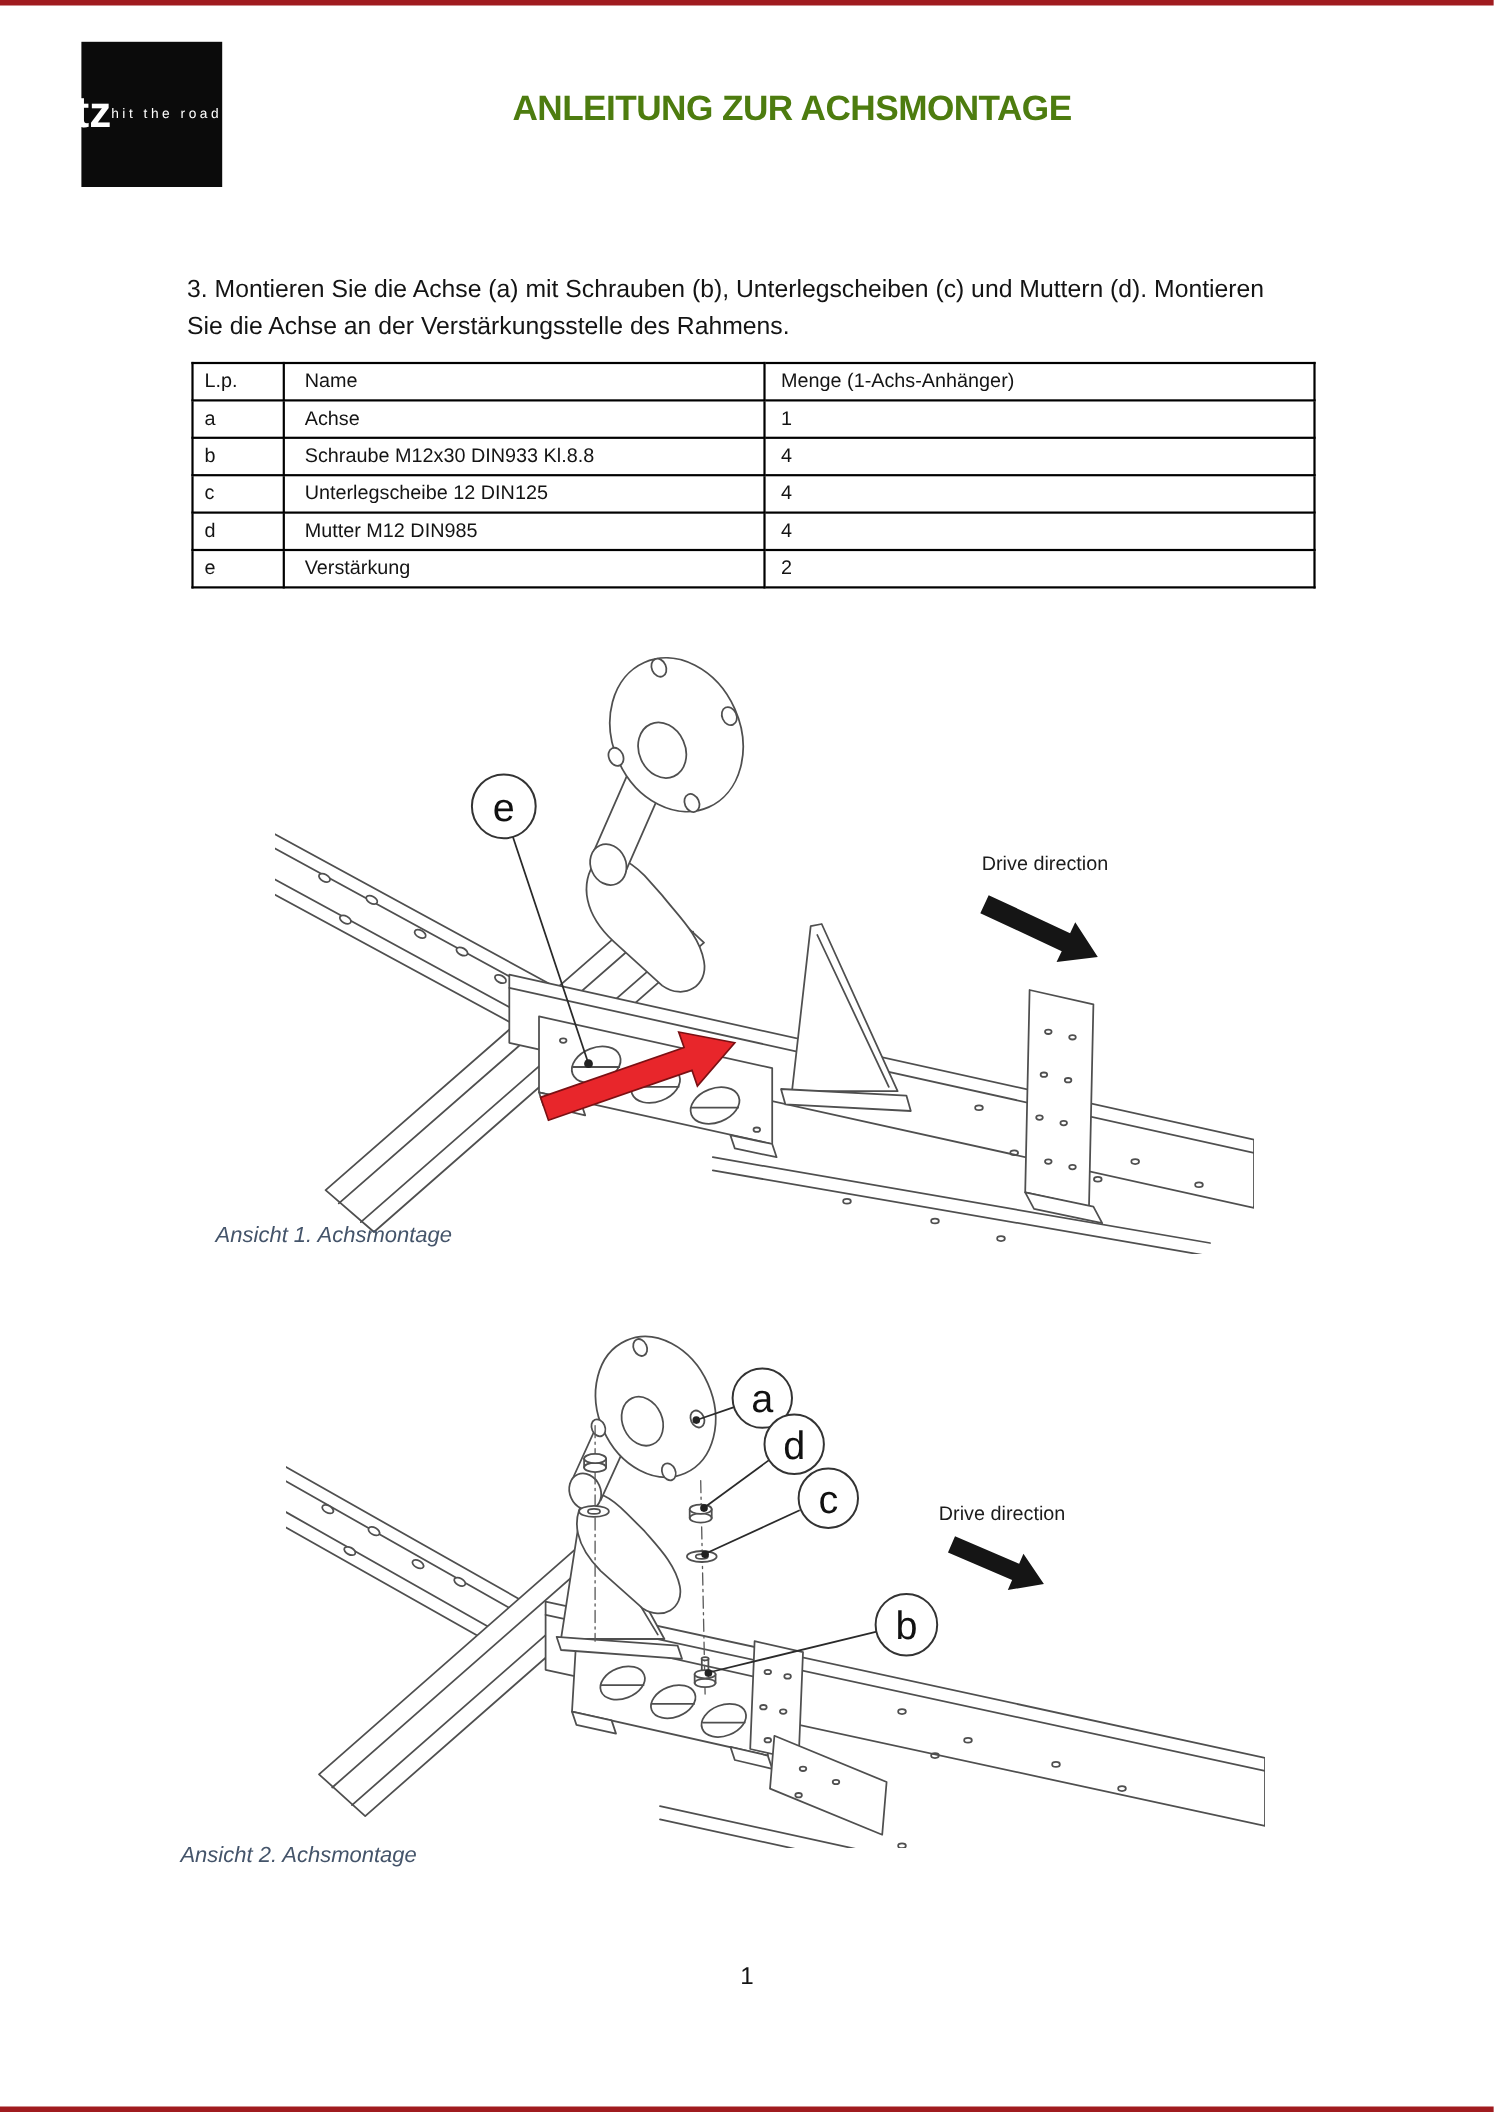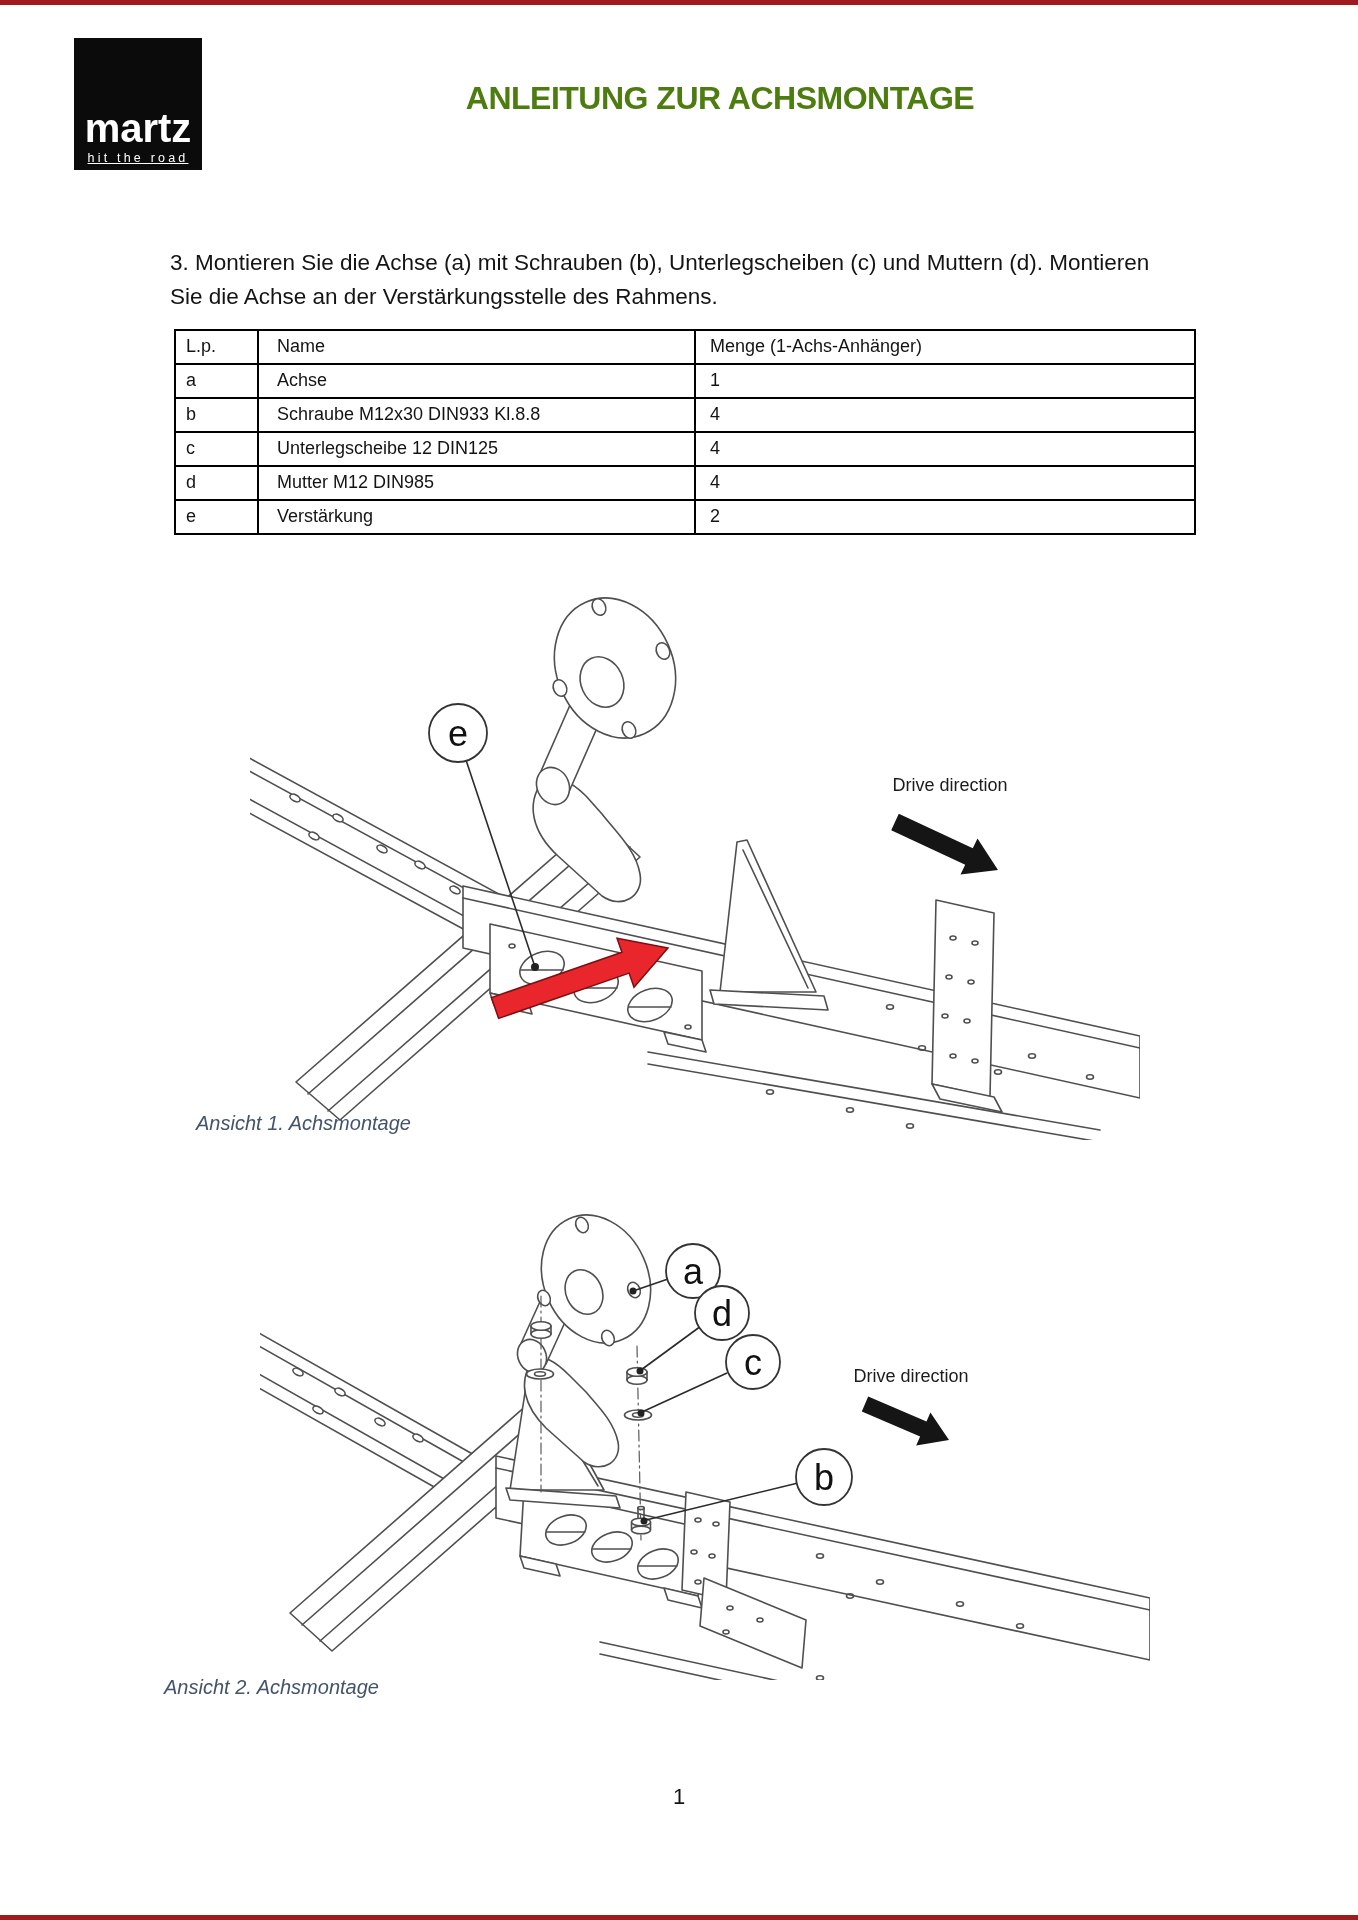--- a/index.html
+++ b/index.html
@@ -7,25 +7,25 @@
     width:1358px;height:1920px;position:relative;background:#ffffff;
     font-family:"Liberation Sans", sans-serif;color:#1a1a1a;overflow:hidden;
   }
   .edge-bar{position:absolute;left:0;width:1358px;height:5px;background:#a01b1f;}
   .edge-top{top:0;}
   .edge-bottom{bottom:0;}
 
   
   .logo{
     position:absolute;left:74px;top:38px;width:128px;height:132px;
-    background:#0b0b0b;display:flex;flex-direction:column;justify-content:flex-end;
+    background:#0b0b0b;display:flex;flex-direction:row;justify-content:flex-end;
     align-items:center;padding-bottom:5px;box-sizing:border-box;
   }
   .logo-brand{color:#fff;font-weight:bold;font-size:40px;line-height:1;letter-spacing:0;}
-  .logo-tagline{color:#fff;font-size:12.5px;letter-spacing:3.2px;margin-top:3px;white-space:nowrap;text-decoration:underline;}
+  .logo-tagline{color:#fff;font-size:12.5px;letter-spacing:3.2px;margin-top:3px;white-space:nowrap;}
 
   
   .doc-title{
     position:absolute;left:320px;top:80px;width:800px;text-align:center;
     font-size:32px;font-weight:bold;color:#4d7c0f;letter-spacing:-0.5px;white-space:nowrap;
   }
 
   
   .intro{position:absolute;left:170px;top:246px;font-size:22.5px;line-height:34px;color:#141414;}
   .intro div{white-space:nowrap;}

